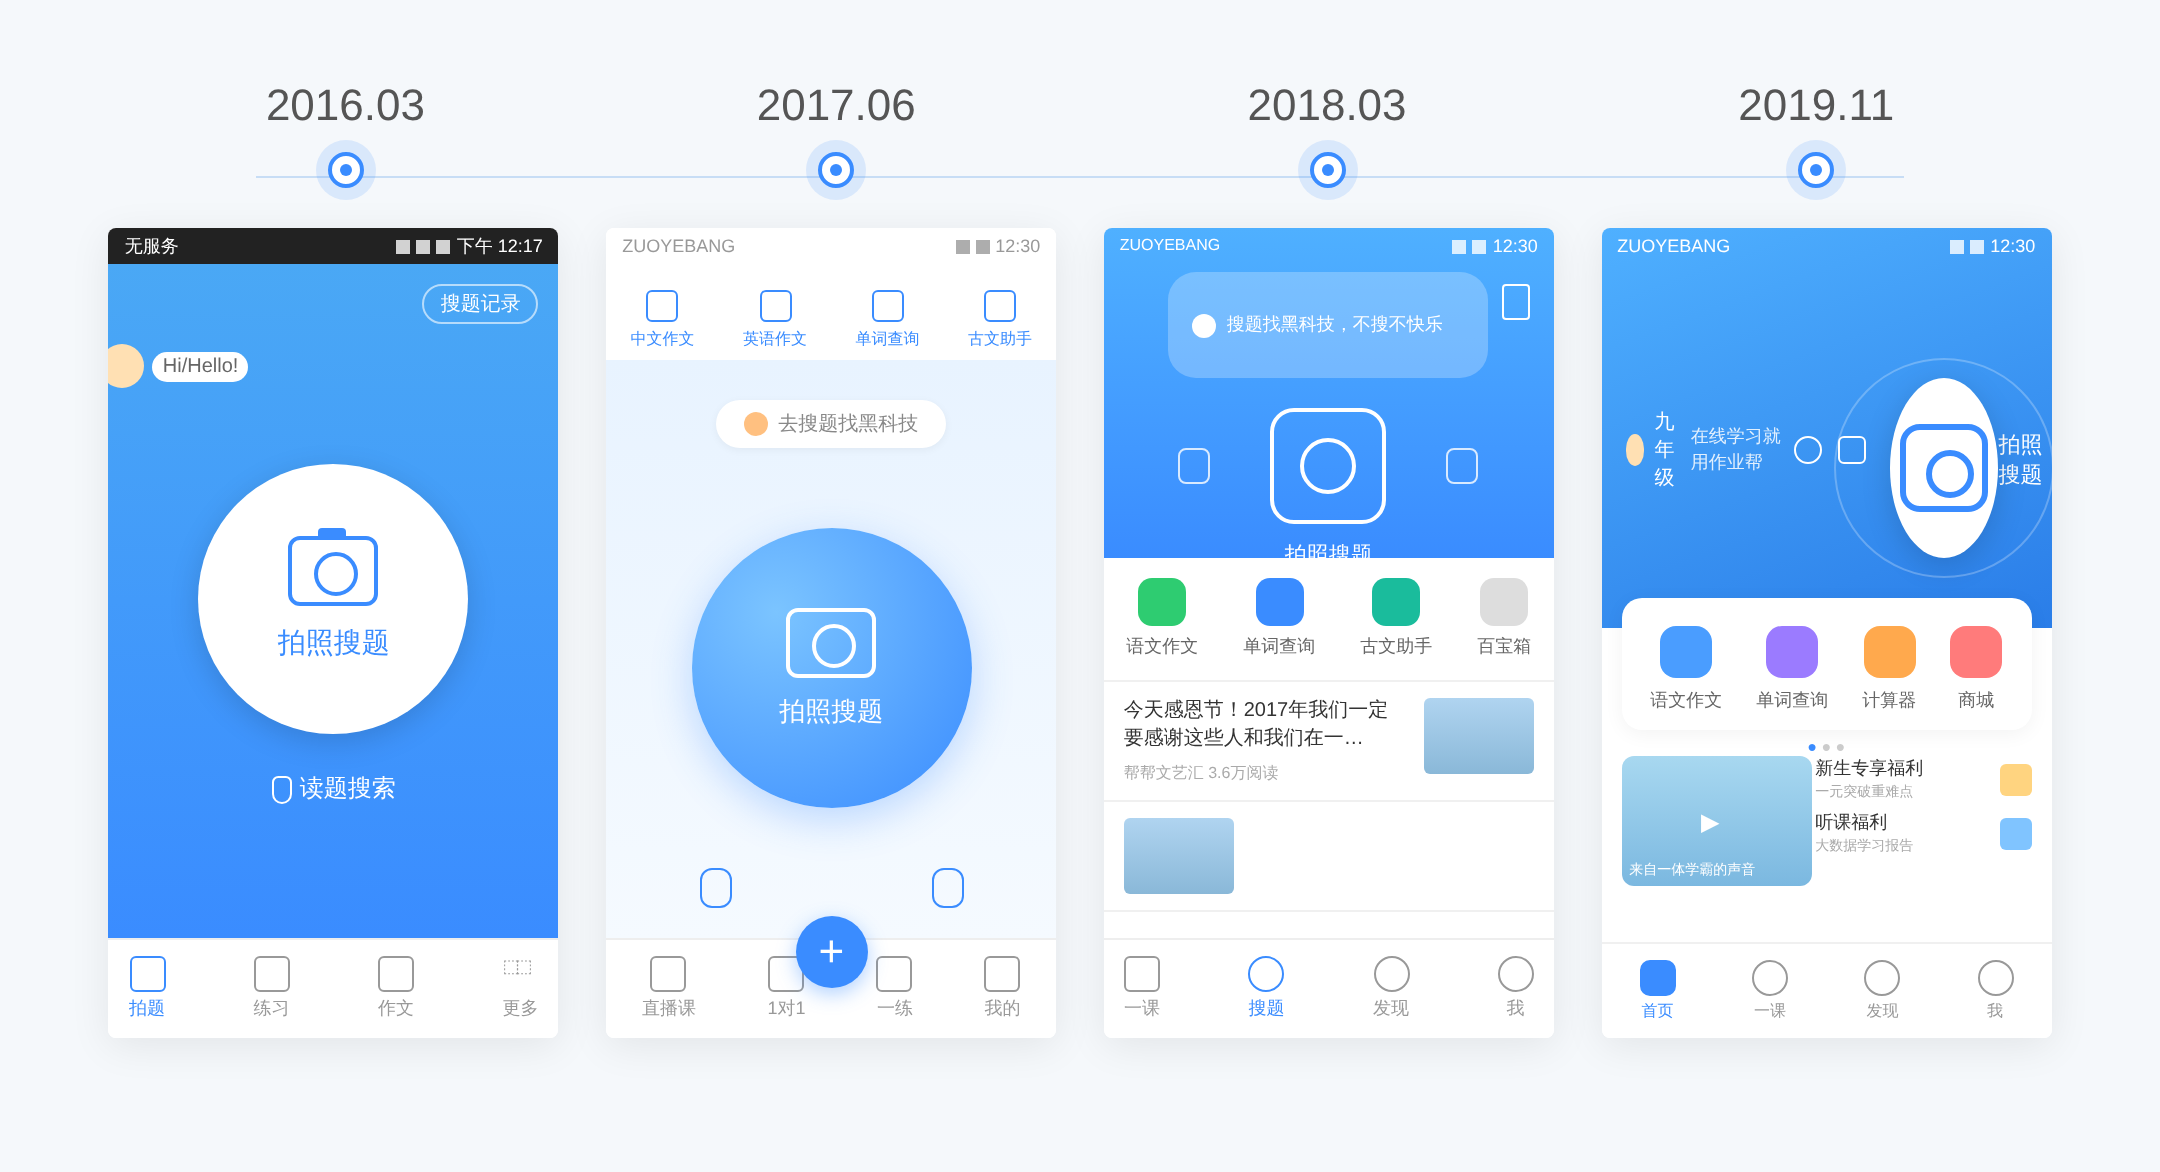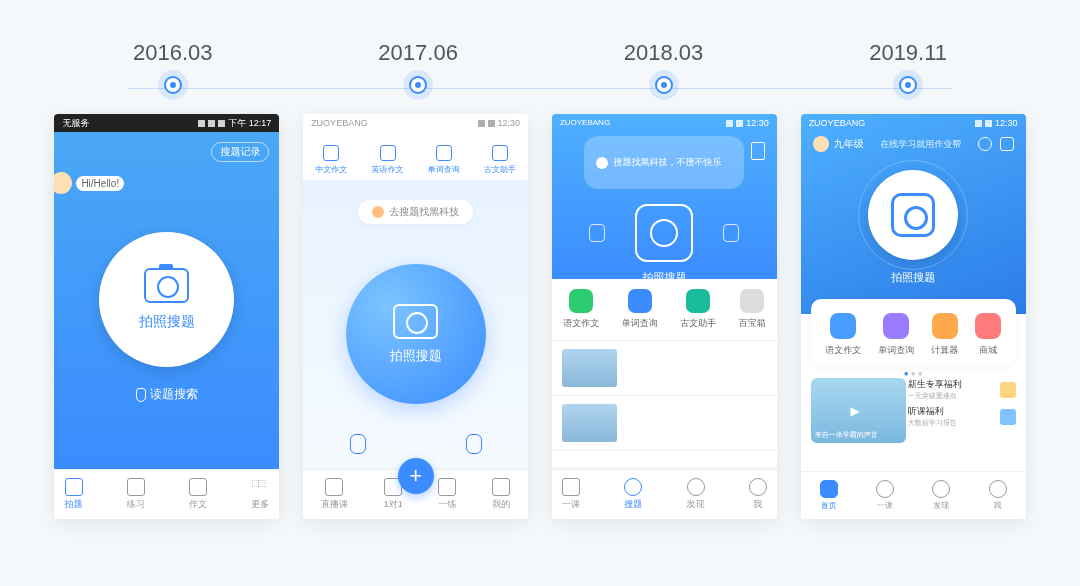--- a/index.html
+++ b/index.html
@@ -82,21 +82,21 @@
 .g-gray { background: #ddd; }
 
 .p3-feed { flex: 1; overflow: hidden; }
 .p3-post { padding: 8px 10px; border-bottom: 1px solid #f0f0f0; display: flex; gap: 8px; }
 .p3-ptxt { flex: 1; }
 .p3-ptitle { font-size: 10px; color: #333; line-height: 1.4; }
 .p3-pmeta { font-size: 8px; color: #aaa; margin-top: 4px; }
 .p3-pimg { width: 55px; height: 38px; background: linear-gradient(#b0d4f0, #8ab8d8); border-radius: 3px; }
 
 
-.p4-head { height: 200px; background: linear-gradient(160deg, #4fb0ff, #2a7de8); padding-top: 22px; display: flex; flex-direction: column; align-items: center; position: relative; }
+.p4-head { height: 200px; background: linear-gradient(160deg, #4fb0ff, #2a7de8); padding-top: 22px; display: flex; flex-direction: row; align-items: center; position: relative; }
 .p4-top { width: 100%; display: flex; justify-content: space-between; align-items: center; padding: 0 12px; }
 .p4-grade { display: flex; align-items: center; gap: 5px; color: #fff; font-size: 10px; }
 .p4-av { width: 16px; height: 16px; border-radius: 50%; background: #ffe0b3; }
 .p4-slogan { font-size: 9px; color: rgba(255,255,255,0.85); }
 .p4-hicons { display: flex; gap: 8px; }
 .p4-hico { width: 14px; height: 14px; border: 1.2px solid #fff; border-radius: 3px; }
 .p4-camcircle { width: 90px; height: 90px; border-radius: 50%; background: #fff; margin-top: 18px; display: flex; align-items: center; justify-content: center; box-shadow: 0 4px 15px rgba(0,0,0,0.15); position: relative; }
 .p4-camring { position: absolute; width: 110px; height: 110px; border: 1px solid rgba(255,255,255,0.25); border-radius: 50%; }
 .p4-caminner { width: 44px; height: 44px; border: 3px solid #3a8cff; border-radius: 10px; position: relative; }
 .p4-caminner::after { content: ""; position: absolute; width: 18px; height: 18px; border: 3px solid #3a8cff; border-radius: 50%; top: 10px; left: 10px; }
@@ -298,20 +298,24 @@
           <div class="p3-gico g-teal"></div>
           <span>古文助手</span>
         </div>
       <div class="p3-gitem">
           <div class="p3-gico g-gray"></div>
           <span>百宝箱</span>
         </div>
     </div>
     <div class="p3-feed">
       <div class="p3-post">
+        <div class="p3-ptxt">
+            <div class="p3-ptitle">今天感恩节！2017年我们一定要感谢这些人和我们在一…</div>
+            <div class="p3-pmeta">帮帮文艺汇  3.6万阅读</div>
+          </div>
         <div class="p3-pimg"></div>
       </div>
       <div class="p3-post">
         <div class="p3-pimg"></div>
       </div>
       <div class="p3-post">
         
       </div>
     </div>
     <div class="tabbar">

